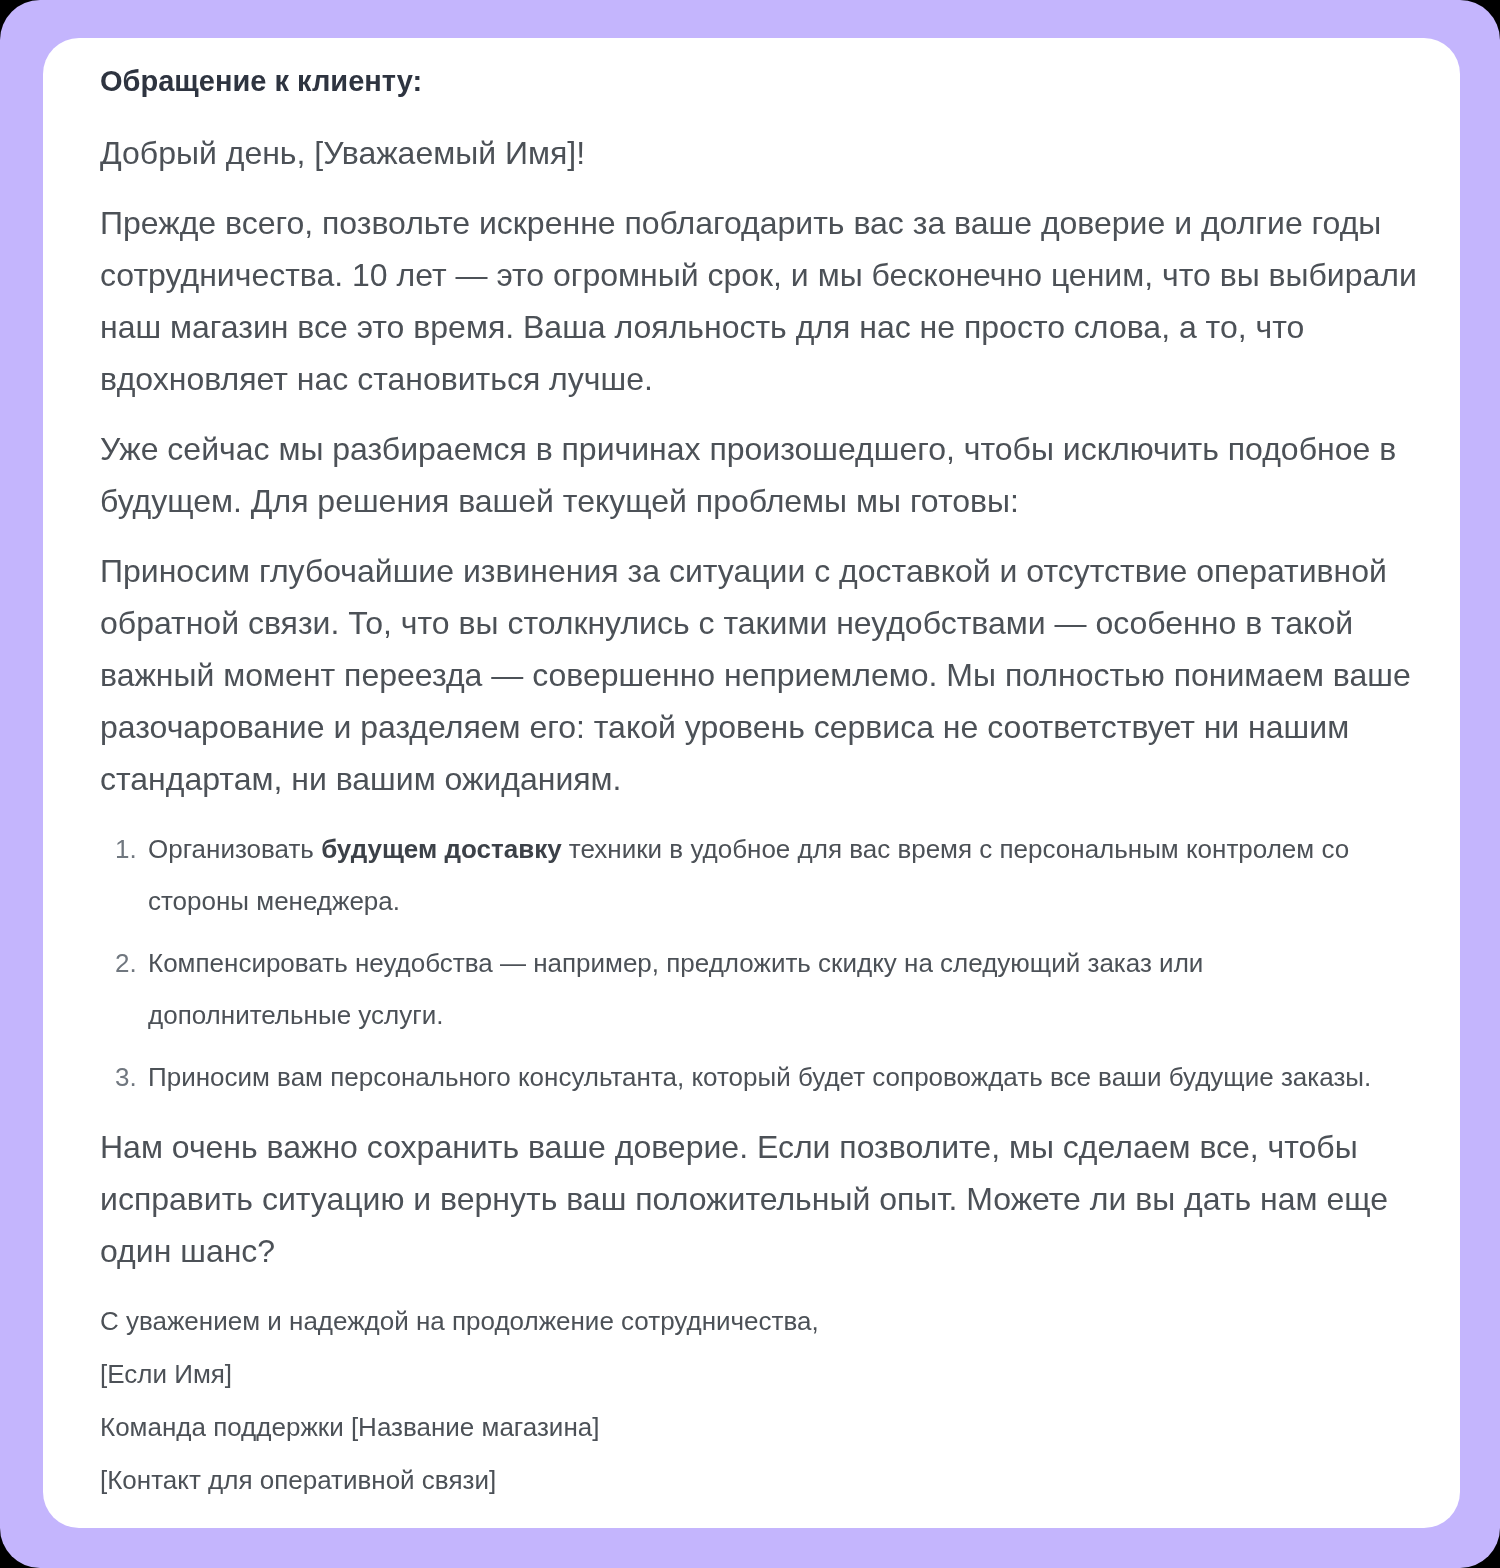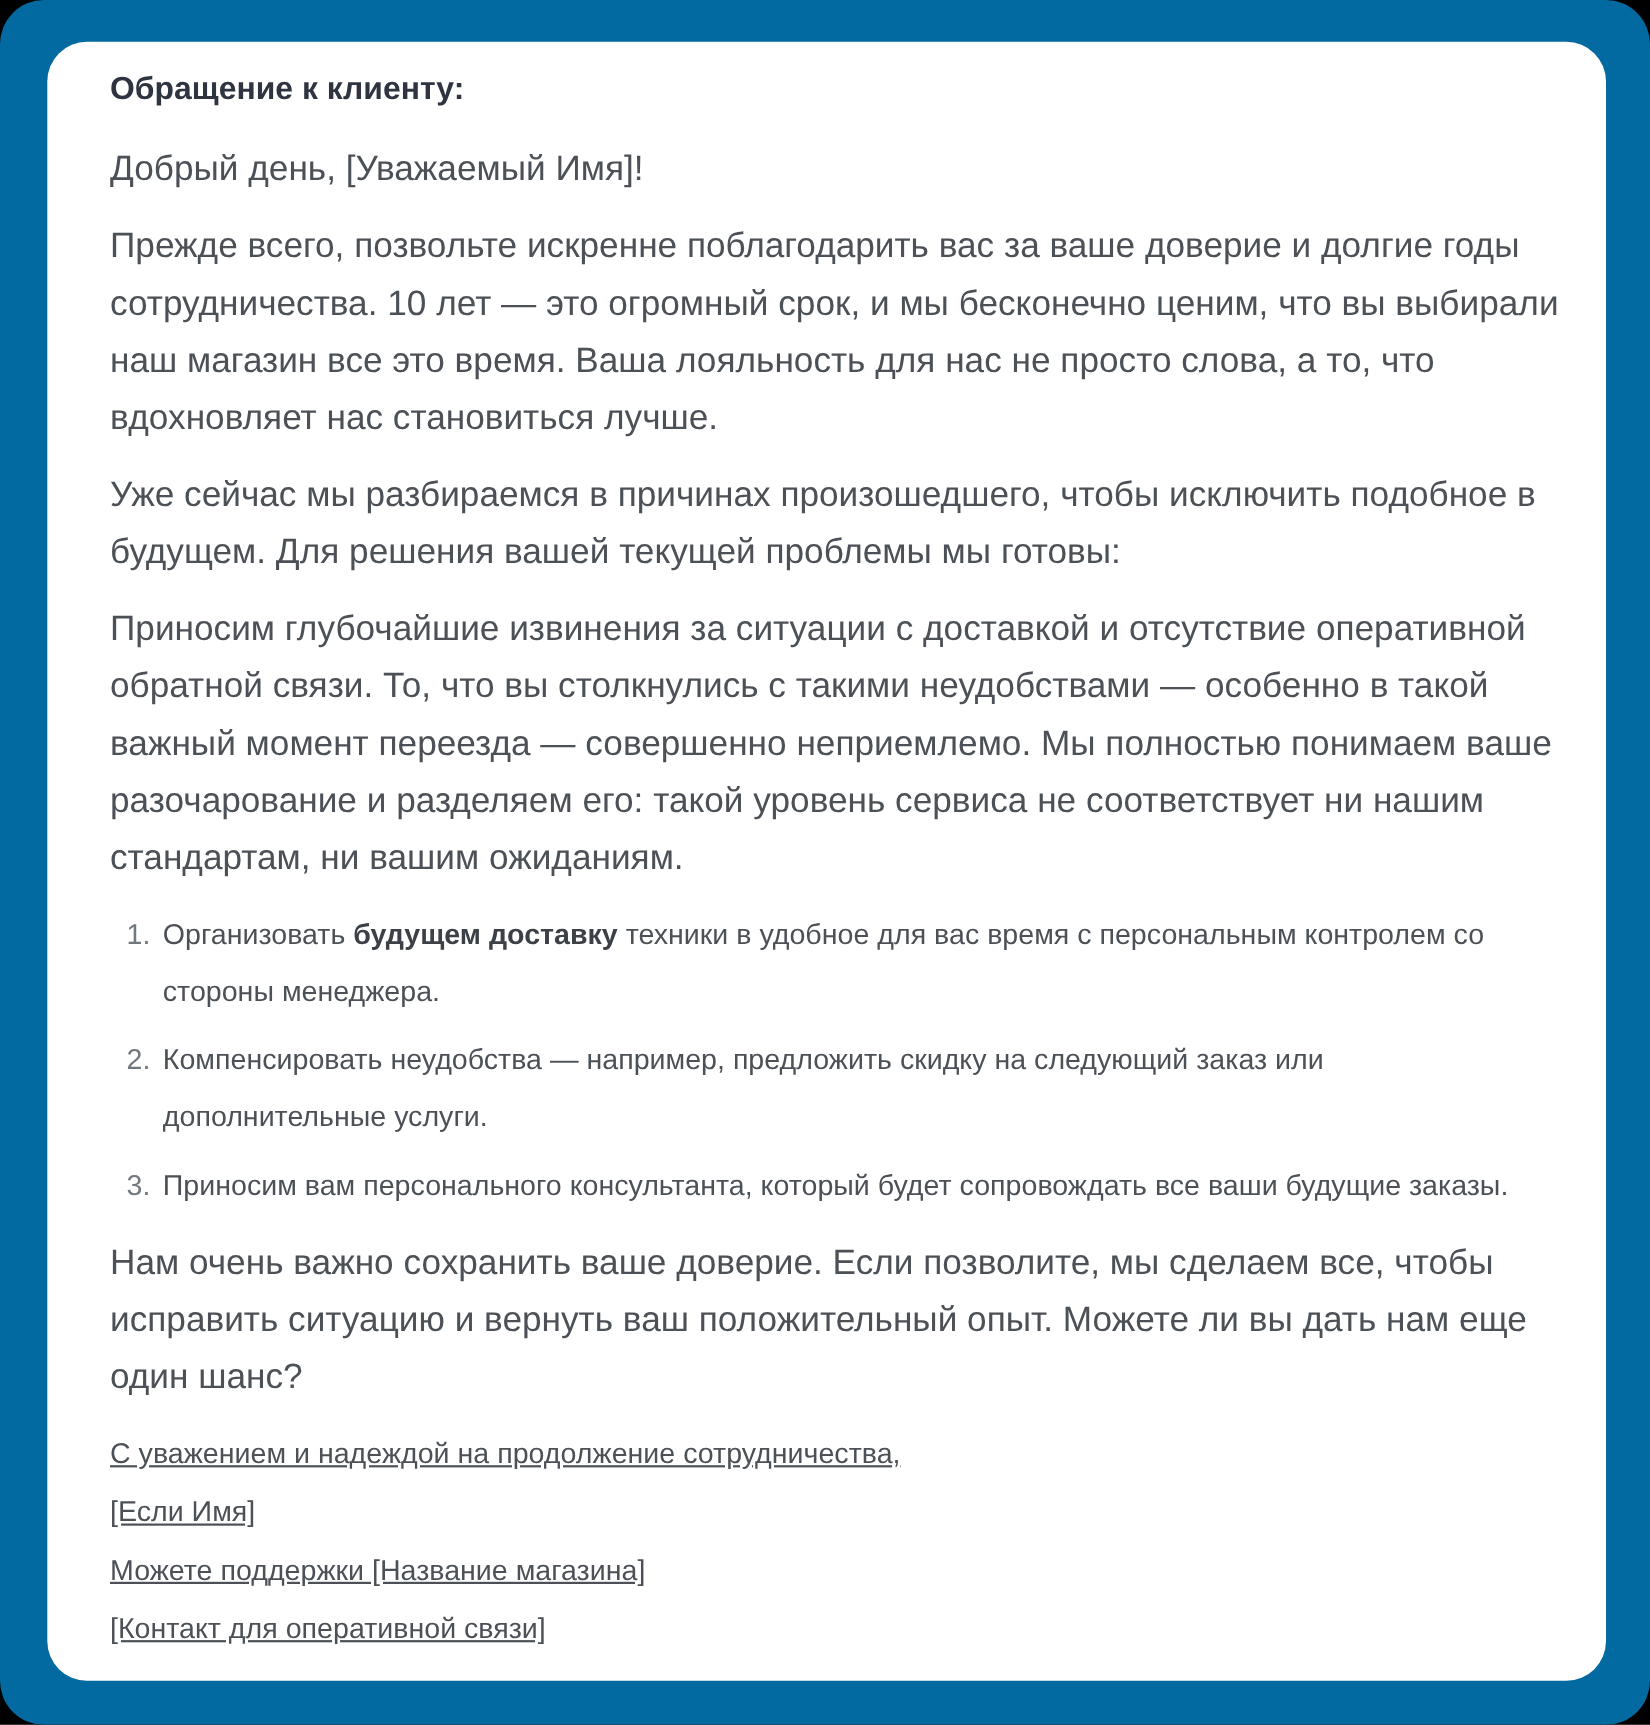--- a/index.html
+++ b/index.html
@@ -6,21 +6,21 @@
   html, body { margin: 0; padding: 0; }
   body {
     width: 1500px;
     height: 1568px;
     background: #000000;
     font-family: "Liberation Sans", "DejaVu Sans", sans-serif;
   }
   .page {
     width: 1500px;
     height: 1568px;
-    background: #0369a1;
+    background: #c4b5fd;
     border-radius: 40px;
     padding: 38px 40px 40px 43px;
     overflow: hidden;
   }
   .card {
     width: 100%;
     height: 100%;
     background: #ffffff;
     border-radius: 36px;
     padding: 24px 40px 30px 57px;
@@ -63,21 +63,20 @@
   }
   .li-text {
     flex: 1 1 auto;
     max-width: 1250px;
   }
   .signature {
     margin: 0;
     font-size: 26px;
     line-height: 53px;
     color: #4c5157;
-    text-decoration: underline;
   }
   .sig-line { display: block; }
 </style>
 </head>
 <body>
 
 <div class="page">
   <div class="card">
 
     <h3 class="heading">Обращение к клиенту:</h3>
@@ -103,18 +102,18 @@
         <span class="li-marker">3.</span>
         <span class="li-text">Приносим вам персонального консультанта, который будет сопровождать все ваши будущие заказы.</span>
       </li>
     </ol>
 
     <p class="para">Нам очень важно сохранить ваше доверие. Если позволите, мы сделаем все, чтобы исправить ситуацию и вернуть ваш положительный опыт. Можете ли вы дать нам еще один шанс?</p>
 
     <p class="signature">
       <span class="sig-line">С уважением и надеждой на продолжение сотрудничества,</span>
       <span class="sig-line">[Если Имя]</span>
-      <span class="sig-line">Можете поддержки [Название магазина]</span>
+      <span class="sig-line">Команда поддержки [Название магазина]</span>
       <span class="sig-line">[Контакт для оперативной связи]</span>
     </p>
 
   </div>
 </div>
 
 </body></html>

